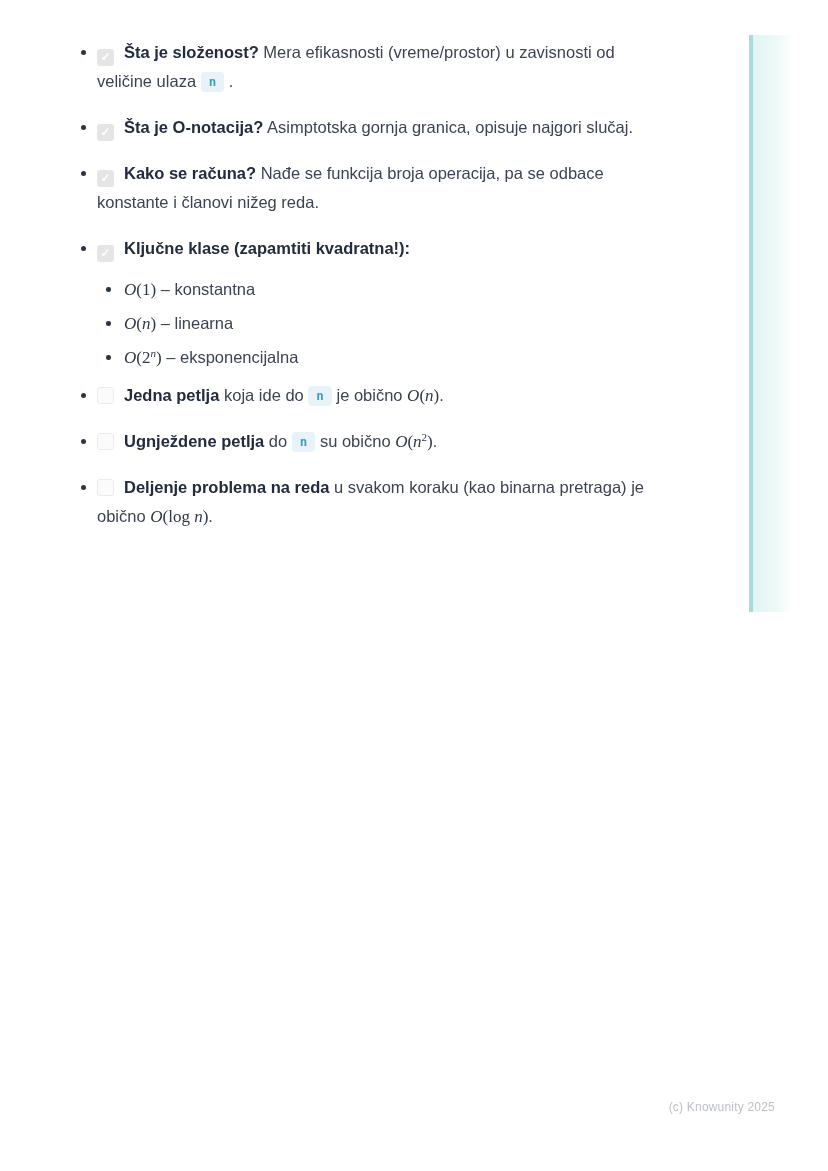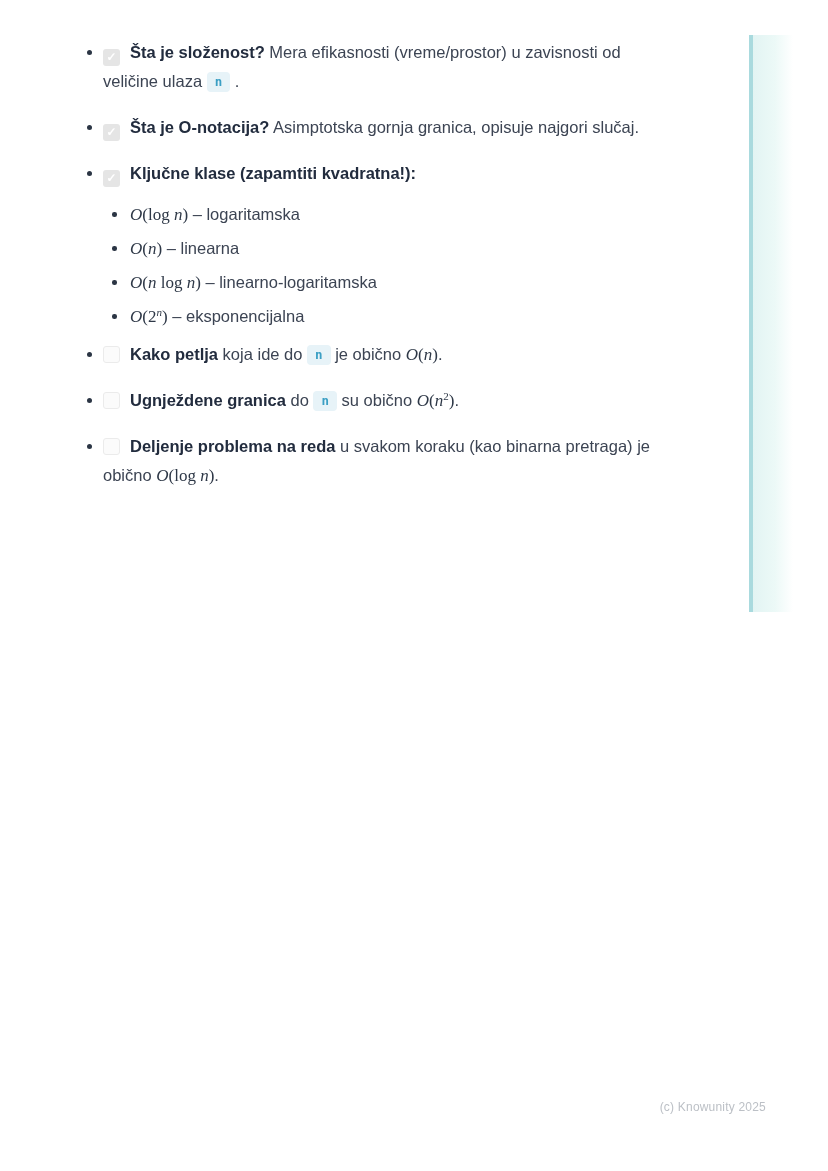--- a/index.html
+++ b/index.html
@@ -6,21 +6,21 @@
   html,body { background:#ffffff; }
   .page {
     position:relative;
     width:828px; height:1171px;
     background:#fff;
     font-family:"Liberation Sans", sans-serif;
     color:#3c4453;
     overflow:hidden;
   }
   .content {
-    position:absolute; top:38px; left:72px; width:580px;
+    position:absolute; top:38px; left:66px; width:580px;
   }
   ul.checklist { list-style:none; }
   ul.checklist > li {
     position:relative;
     padding-left:31px;
     margin-bottom:17px;
     font-size:16.5px;
     line-height:29px;
   }
   ul.checklist > li::before {
@@ -79,40 +79,40 @@
   }
   .margin-highlight {
     position:absolute;
     left:749px; top:35px;
     width:44px; height:577px;
     background:linear-gradient(to right, #e2f4f3 0%, #ecf9f7 55%, rgba(255,255,255,0) 100%);
     border-left:4px solid #a9dade;
   }
   .footer {
     position:absolute;
-    top:1100px; right:62px;
+    top:1100px; right:53px;
     font-size:12px;
     color:#bcc0c6;
     letter-spacing:0.2px;
   }
 </style>
 </head>
 <body>
 
 <div class="page">
   <div class="content">
     <ul class="checklist">
         <li><span class="checkbox checked">✓</span><strong>Šta je složenost?</strong> Mera efikasnosti (vreme/prostor) u zavisnosti od veličine ulaza <code class="chip">n</code> .</li>
         <li><span class="checkbox checked">✓</span><strong>Šta je O-notacija?</strong> Asimptotska gornja granica, opisuje najgori slučaj.</li>
+        <li><span class="checkbox checked">✓</span><strong>Kako se računa?</strong> Nađe se funkcija broja operacija, pa se odbace konstante i članovi nižeg reda.</li>
         <li><span class="checkbox checked">✓</span><strong>Ključne klase (zapamtiti kvadratna!):</strong><ul class="sublist">
-            <li><span class="math"><i>O</i><span>(log </span><i>n</i><span>)</span></span> – logaritamska</li>
+            <li><span class="math"><i>O</i><span>(1)</span></span> – konstantna</li>
             <li><span class="math"><i>O</i><span>(</span><i>n</i><span>)</span></span> – linearna</li>
-            <li><span class="math"><i>O</i><span>(</span><i>n</i><span> log </span><i>n</i><span>)</span></span> – linearno-logaritamska</li>
             <li><span class="math"><i>O</i><span>(2</span><sup><i>n</i></sup><span>)</span></span> – eksponencijalna</li>
           </ul></li>
-        <li><span class="checkbox unchecked"></span><strong>Kako petlja</strong> koja ide do <code class="chip">n</code> je obično <span class="math"><i>O</i><span>(</span><i>n</i><span>)</span></span>.</li>
-        <li><span class="checkbox unchecked"></span><strong>Ugnježdene granica</strong> do <code class="chip">n</code> su obično <span class="math"><i>O</i><span>(</span><i>n</i><sup>2</sup><span>)</span></span>.</li>
+        <li><span class="checkbox unchecked"></span><strong>Jedna petlja</strong> koja ide do <code class="chip">n</code> je obično <span class="math"><i>O</i><span>(</span><i>n</i><span>)</span></span>.</li>
+        <li><span class="checkbox unchecked"></span><strong>Ugnježdene petlja</strong> do <code class="chip">n</code> su obično <span class="math"><i>O</i><span>(</span><i>n</i><sup>2</sup><span>)</span></span>.</li>
         <li><span class="checkbox unchecked"></span><strong>Deljenje problema na reda</strong> u svakom koraku (kao binarna pretraga) je obično <span class="math"><i>O</i><span>(log </span><i>n</i><span>)</span></span>.</li>
       </ul>
   </div>
   <div class="margin-highlight"></div>
   <div class="footer">(c) Knowunity 2025</div>
 </div>
 
 </body></html>

